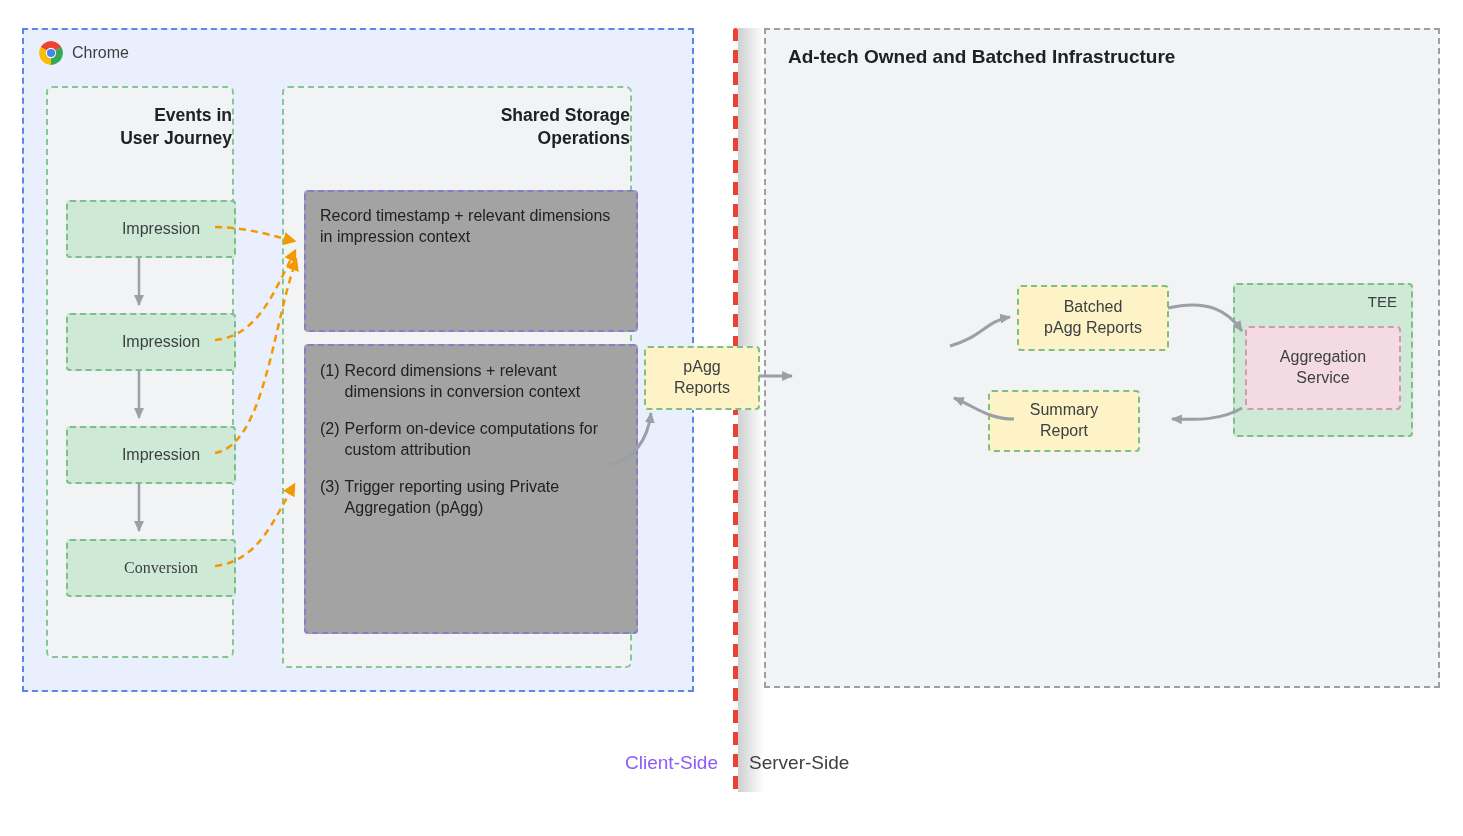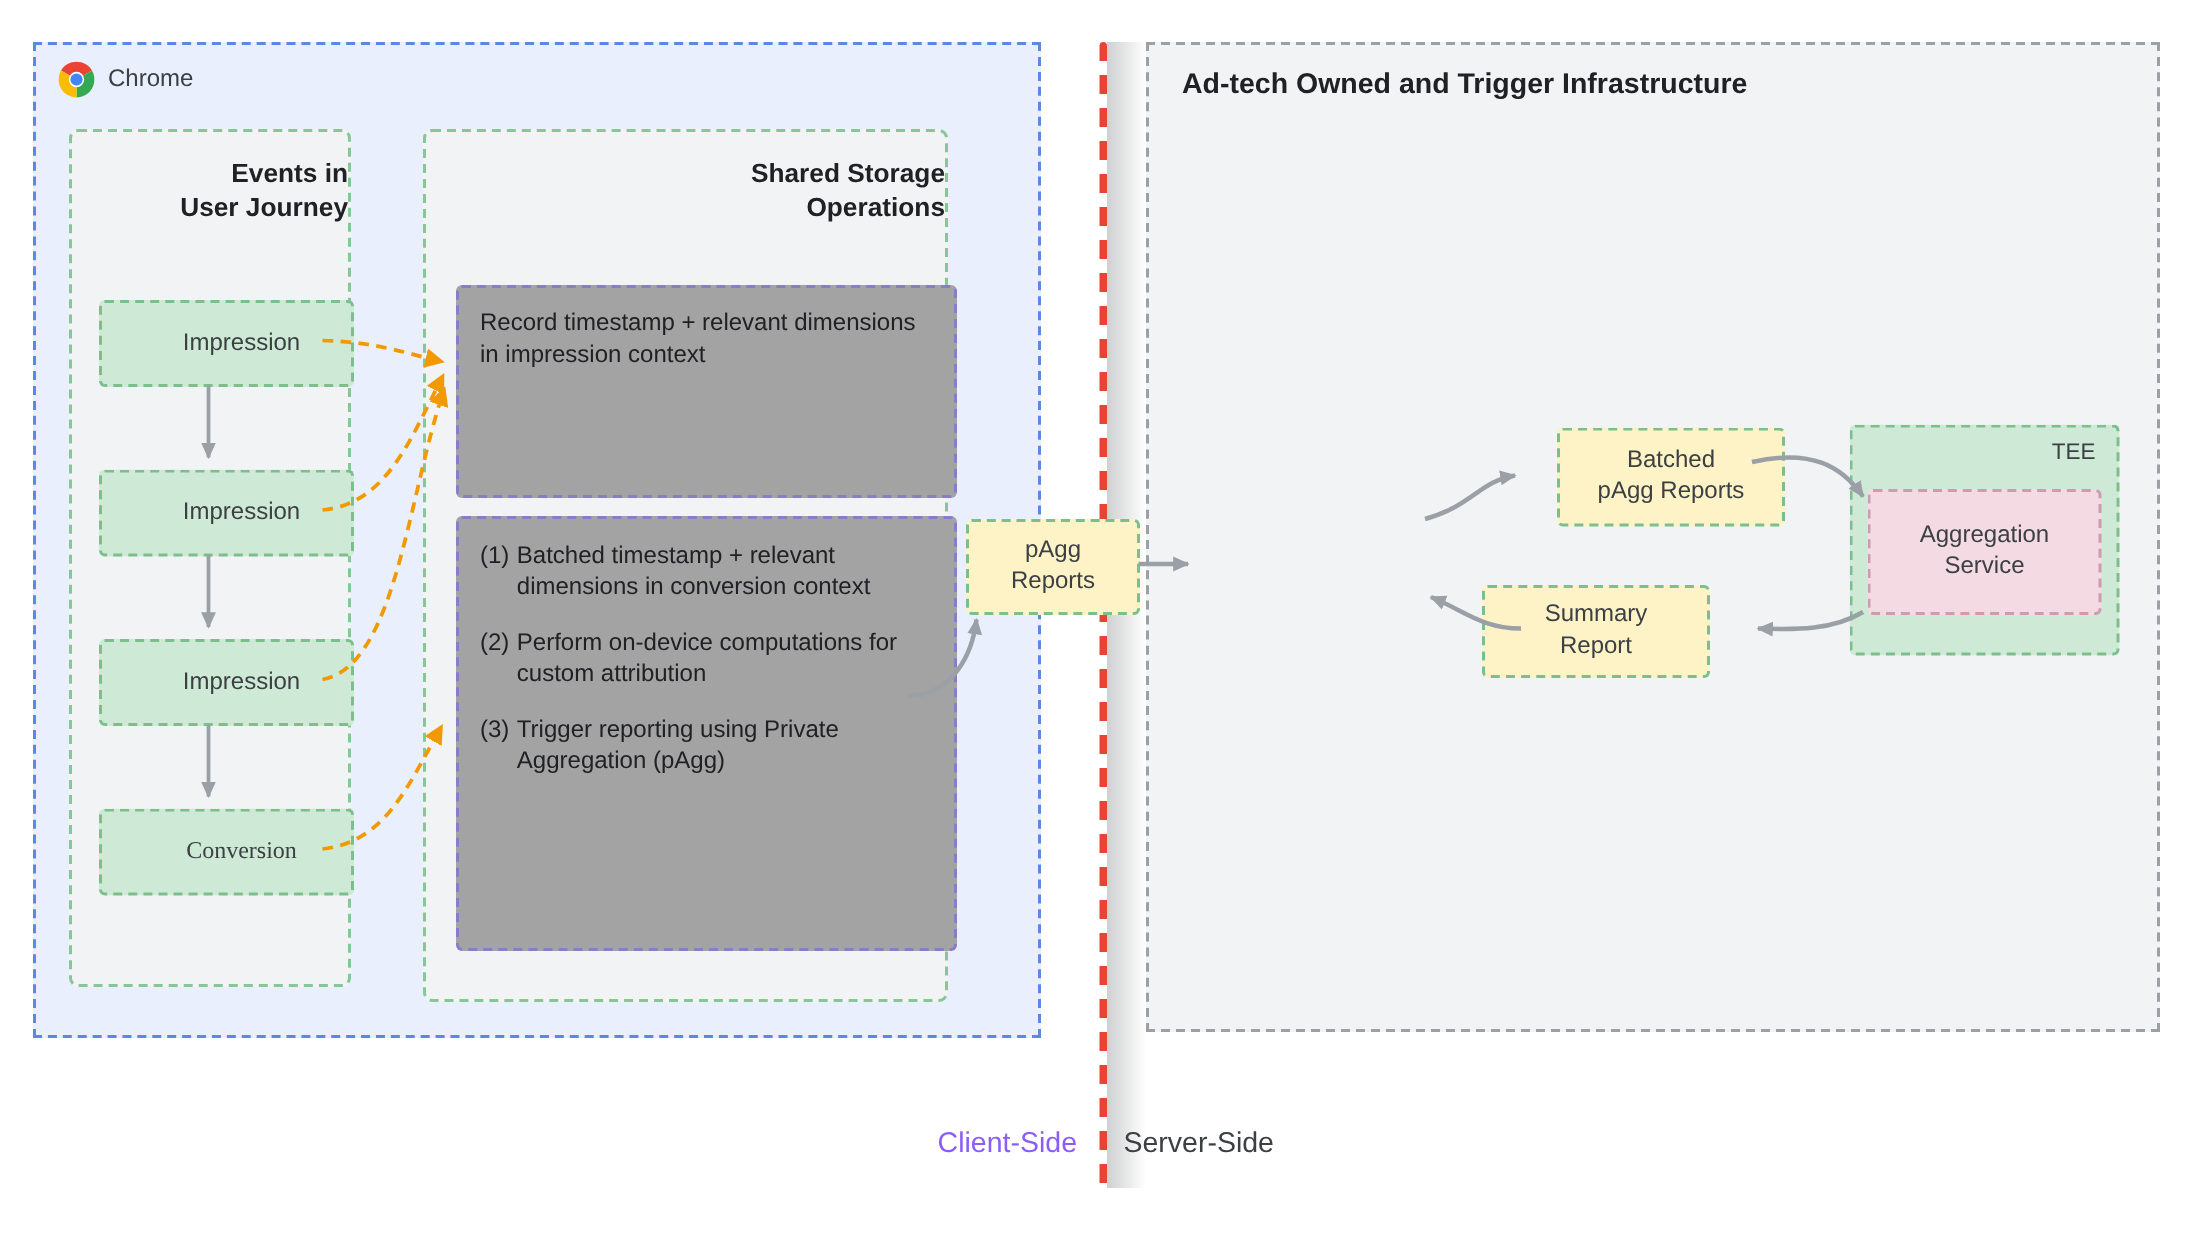--- a/index.html
+++ b/index.html
@@ -52,21 +52,21 @@
     background: linear-gradient(90deg, rgba(96,99,104,0.30), rgba(96,99,104,0)); }
   .client-label { left: 570px; top: 752px; width: 148px; text-align: right; font-size: 19px; color: #8b5cf6; }
   .server-label { left: 749px; top: 752px; font-size: 19px; color: #3c4043; }
 
   
   .infra-container { left: 764px; top: 28px; width: 672px; height: 656px;
     background: #f1f3f4; border: 2px dashed #9aa0a6; }
   .infra-title { left: 788px; top: 46px; font-size: 19px; font-weight: bold; color: #202124; z-index: 3; }
 
   .origin-node  { left: 800px;  top: 325px; width: 148px; height: 100px; }
-  .batched-node { left: 1038px; top: 285px; width: 148px; height: 62px; }
+  .batched-node { left: 1017px; top: 285px; width: 148px; height: 62px; }
   .summary-node { left: 988px; top: 390px; width: 148px; height: 58px; }
   .tee-node { left: 1233px; top: 283px; width: 176px; height: 150px;
     background: #ceead6; border: 2px dashed #7cbf8c; border-radius: 4px; z-index: 4; }
   .tee-label { position: absolute; top: 8px; right: 14px; font-size: 15px; color: #3c4043; }
   .agg-node { left: 1245px; top: 326px; width: 152px; height: 80px; }
 
   .arrows-svg { left: 0; top: 0; width: 1463px; height: 836px; z-index: 10; pointer-events: none; }
 </style>
 </head>
 <body>
@@ -104,42 +104,42 @@
 Operations</div>
   </div>
 
   <div class="abs purple-box purple-1">
     <span>Record timestamp + relevant dimensions in impression context</span>
   </div>
 
   <div class="abs purple-box purple-2">
     <div class="op-item">
       <span class="op-num">(1)</span>
-      <span class="op-text">Batched timestamp + relevant dimensions in conversion context</span>
+      <span class="op-text">Record dimensions + relevant dimensions in conversion context</span>
     </div>
     <div class="op-item">
       <span class="op-num">(2)</span>
       <span class="op-text">Perform on-device computations for custom attribution</span>
     </div>
     <div class="op-item">
       <span class="op-num">(3)</span>
       <span class="op-text">Trigger reporting using Private Aggregation (pAgg)</span>
     </div>
   </div>
 
   <div class="abs node yellow pagg-node">pAgg
 Reports</div>
 
   <div class="abs divider-shadow"></div>
   <div class="abs divider-line"></div>
   <div class="abs client-label">Client-Side</div>
   <div class="abs server-label">Server-Side</div>
 
   <div class="abs infra-container"></div>
-  <div class="abs infra-title">Ad-tech Owned and Trigger Infrastructure</div>
+  <div class="abs infra-title">Ad-tech Owned and Batched Infrastructure</div>
 
   <div class="abs node yellow batched-node">Batched
 pAgg Reports</div>
   <div class="abs node yellow summary-node">Summary
 Report</div>
 
   <div class="abs tee-node">
     <span class="tee-label">TEE</span>
   </div>
   <div class="abs node pink agg-node">Aggregation

